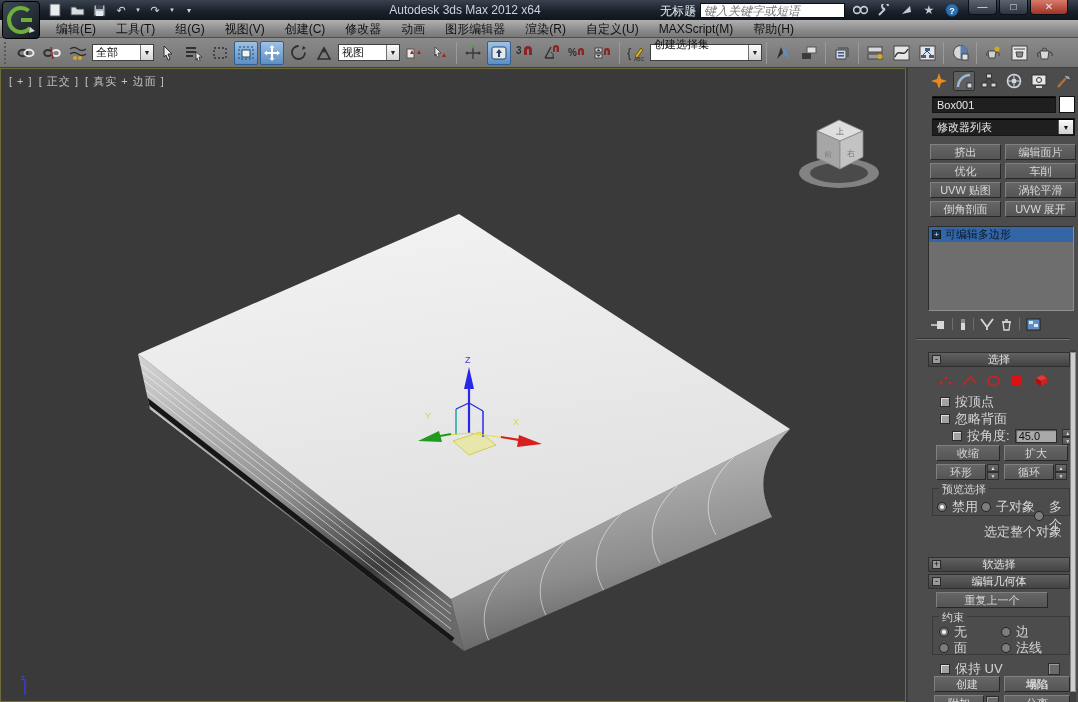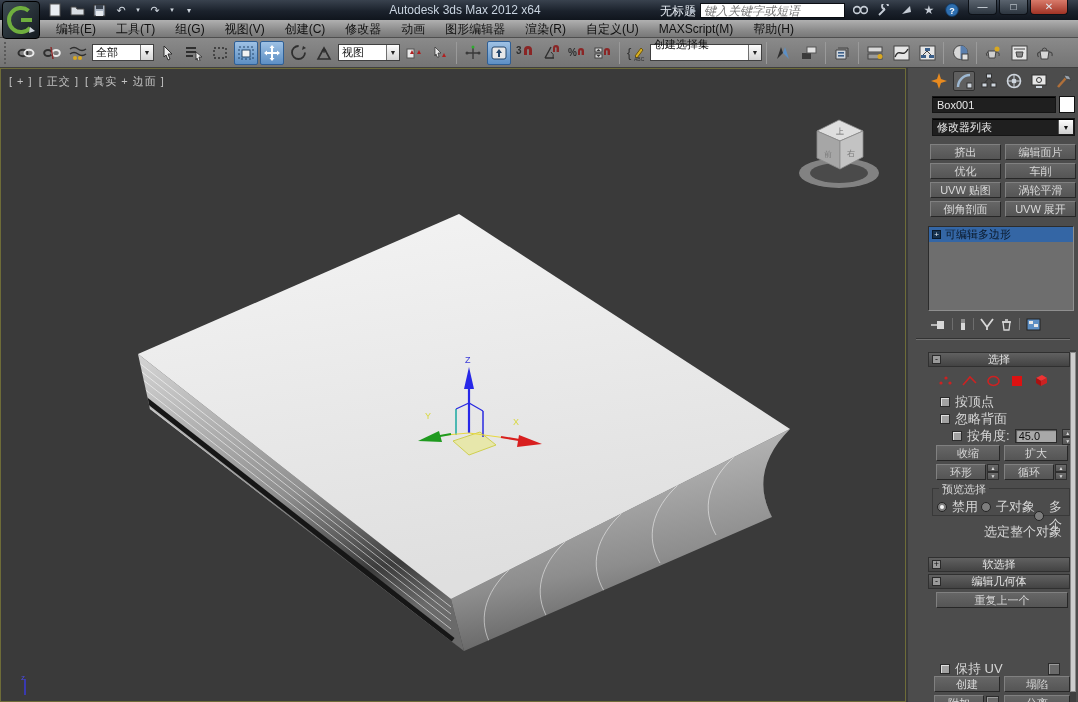--- a/index.html
+++ b/index.html
@@ -674,28 +674,47 @@
 
   <div class="rhead" style="top:489px;">
     <div class="pm">+</div>
     <span>软选择</span>
   </div>
 
   <div class="rhead" style="top:506px;">
     <div class="pm">-</div>
     <span>编辑几何体</span>
   </div>
-  <div class="pbtn abs" style="left:28px; top:524px; width:132px;">重复上一个</div>
+  <div class="pbtn abs" style="left:28px; top:524px; width:112px;">重复上一个</div>
+  <div class="grpbox" style="left:24px; top:548px; width:138px; height:39px;">
+    <span class="grplabel">约束</span>
+    <div class="row" style="left:6px; top:6px;">
+      <div class="rad sel"></div>
+      <span class="ptext">无</span>
+    </div>
+    <div class="row" style="left:68px; top:6px;">
+      <div class="rad"></div>
+      <span class="ptext">边</span>
+    </div>
+    <div class="row" style="left:6px; top:22px;">
+      <div class="rad"></div>
+      <span class="ptext">面</span>
+    </div>
+    <div class="row" style="left:68px; top:22px;">
+      <div class="rad"></div>
+      <span class="ptext">法线</span>
+    </div>
+  </div>
   <div class="row" style="left:32px; top:592px;">
     <div class="cb"></div>
     <span class="ptext">保持 UV</span>
     <div style="position:absolute; left:108px; width:12px; height:12px; background:#6a6a6a; border:1px solid #2b2b2b; box-shadow:inset 1px 1px 0 #9a9a9a;"></div>
   </div>
   <div class="pbtn abs" style="left:26px; top:608px; width:66px;">创建</div>
-  <div class="pbtn abs" style="left:96px; top:608px; width:66px;">塌陷</div>
+  <div class="pbtn abs" style="left:96px; top:608px; width:66px;font-weight:bold;">塌陷</div>
   <div class="pbtn abs" style="left:26px; top:627px; width:50px;">附加</div>
   <div style="position:absolute; left:78px; top:628px; width:13px; height:13px; background:#6a6a6a; border:1px solid #2b2b2b; box-shadow:inset 1px 1px 0 #9a9a9a;"></div>
   <div class="pbtn abs" style="left:96px; top:627px; width:66px;">分离</div>
 
   <div id="pscroll">
       <div></div>
     </div>
 </div>
 
 </body></html>

